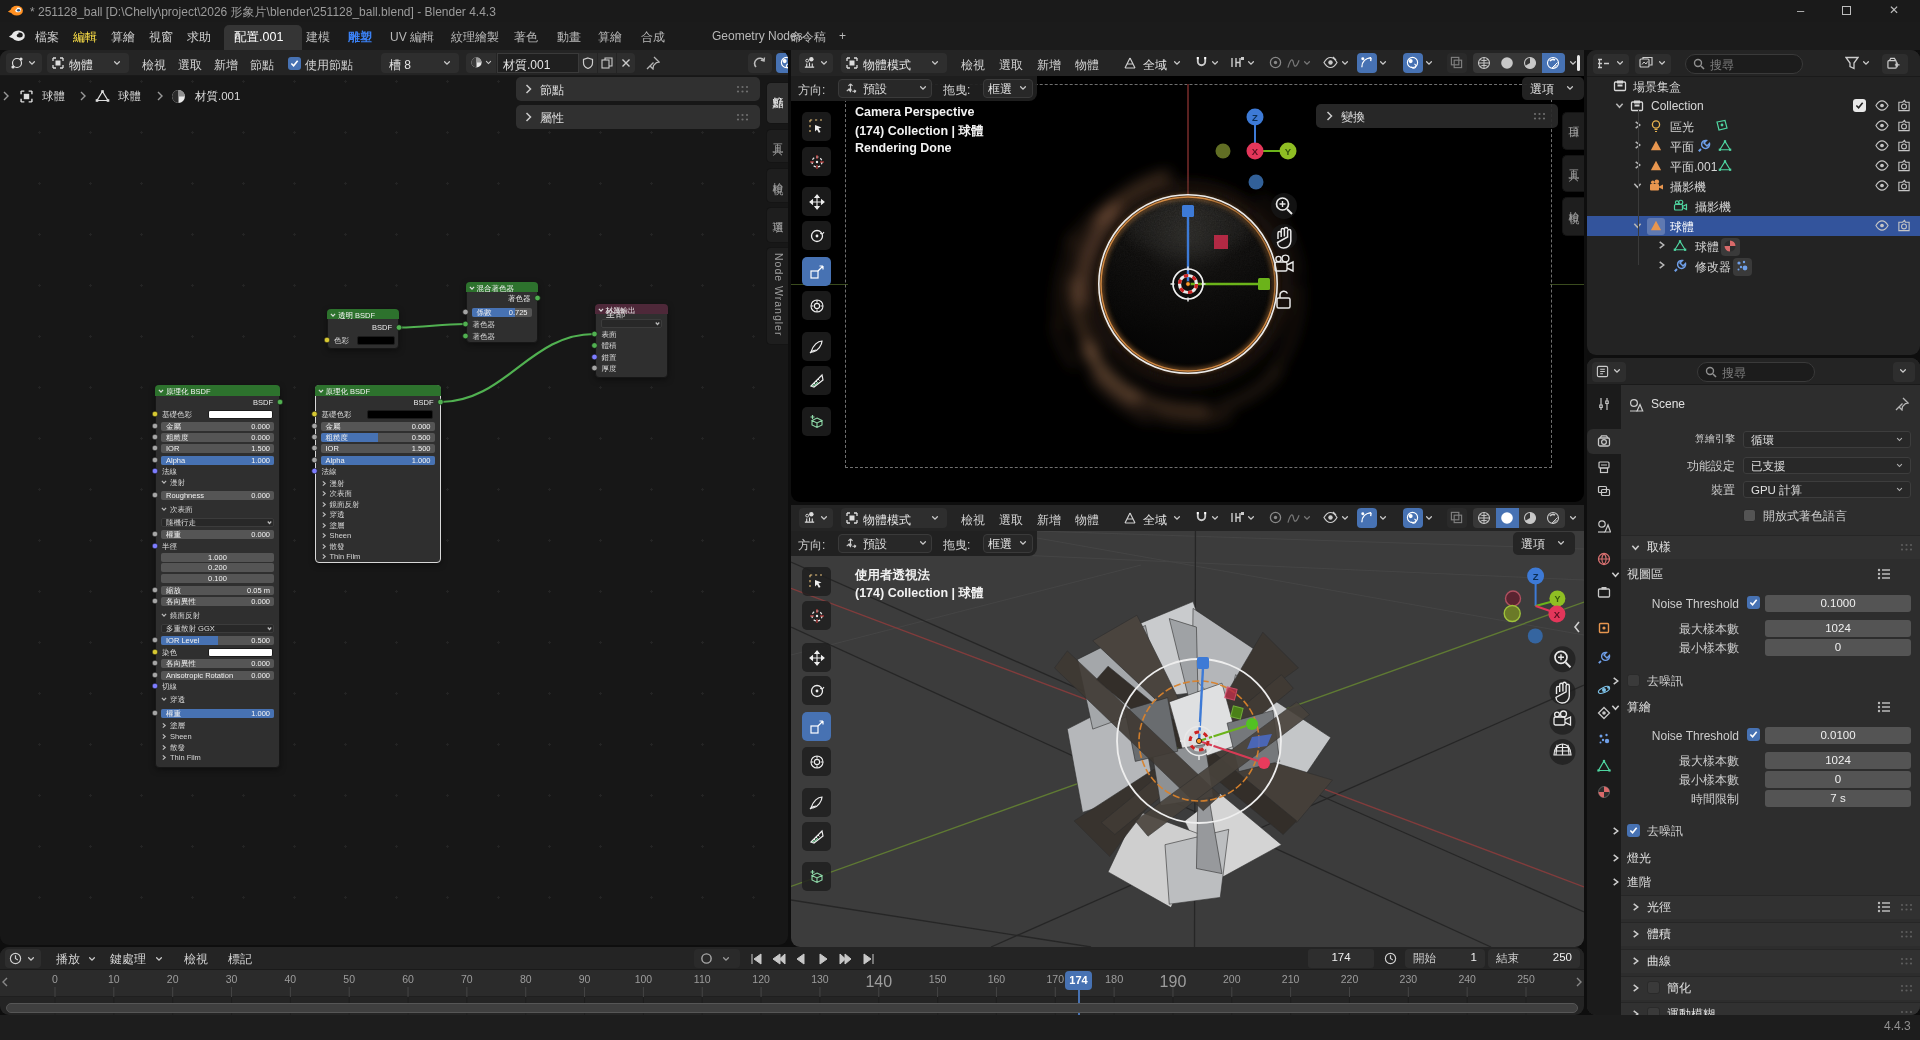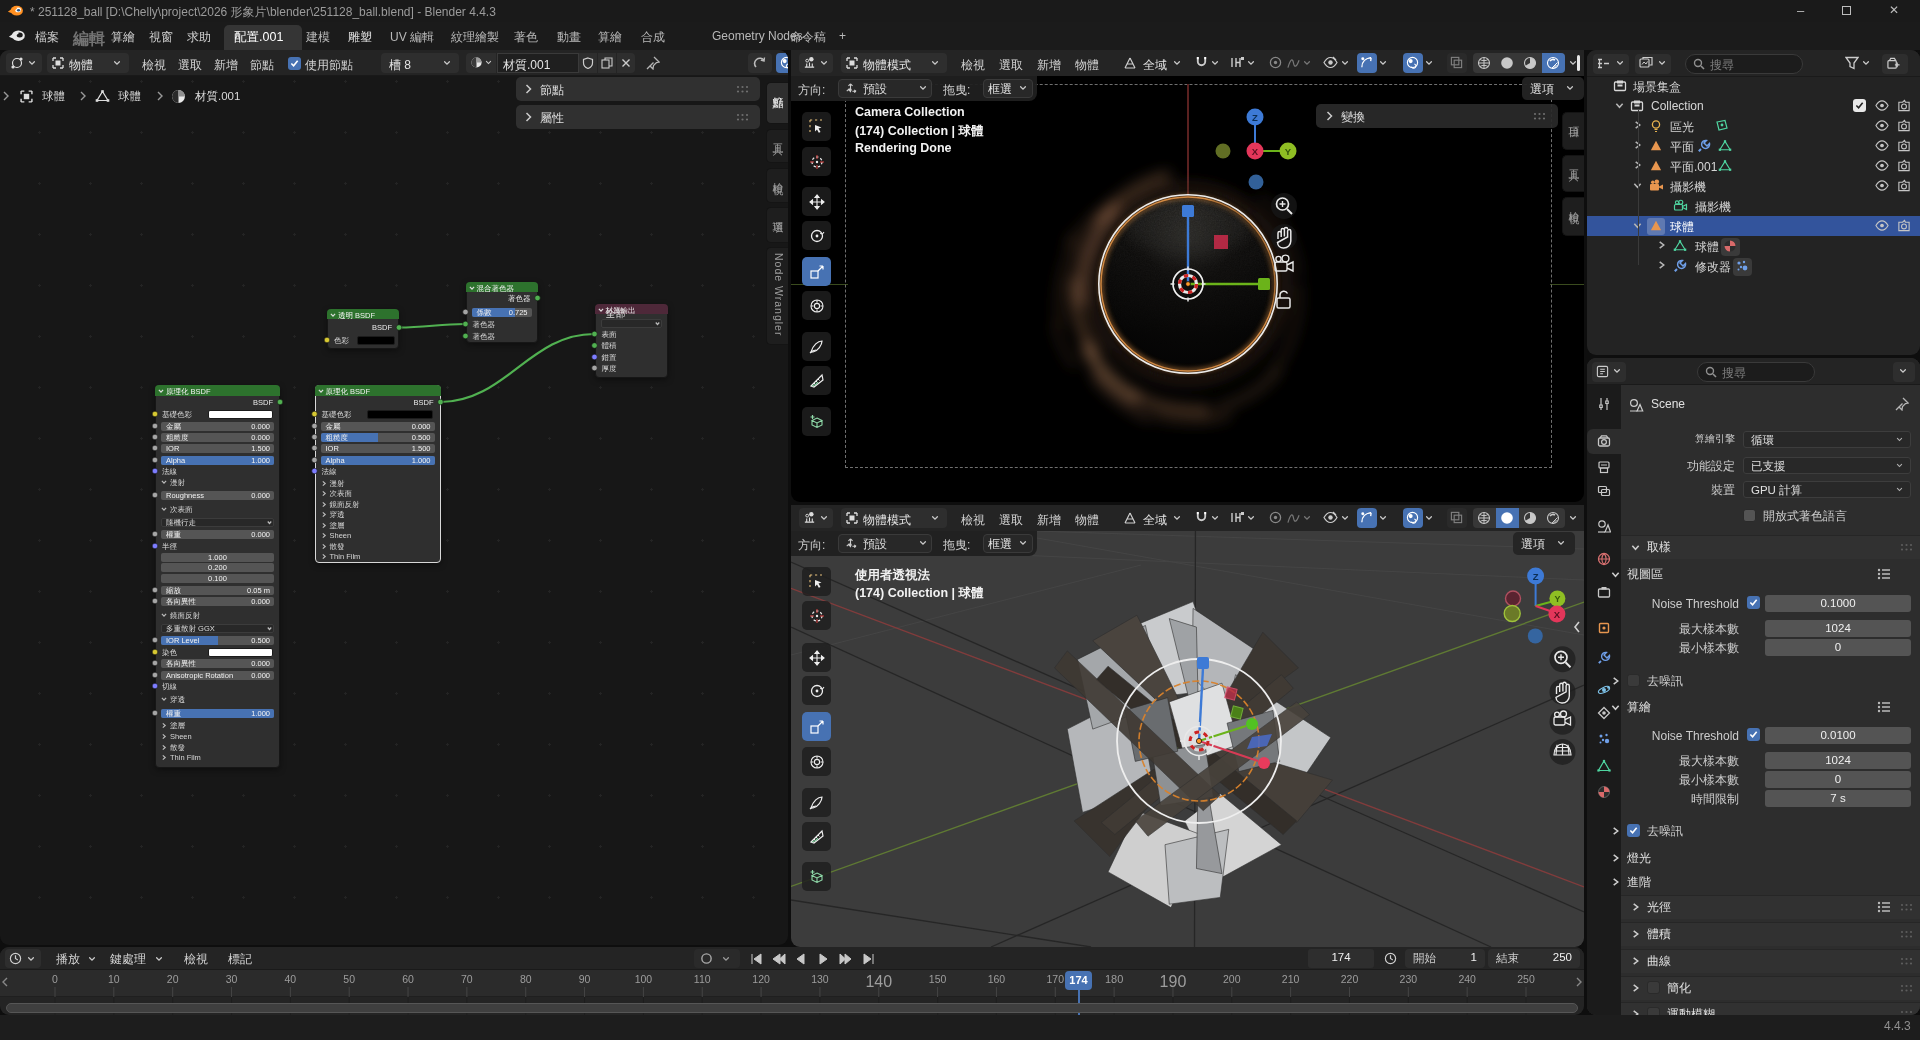--- a/index.html
+++ b/index.html
@@ -23,28 +23,28 @@
 <div class="abs" style="left:1842px;top:6px;width:9px;height:9px;border:1px solid #bdbdbd"></div>
 <div class="txt" style="left:1889px;top:3px;color:#bdbdbd;font-size:12px">✕</div>
 </div>
 <div class="abs" style="left:0;top:22px;width:1920px;height:28px;background:#1b1b1b">
 <svg class="abs" style="left:8px;top:6px" width="18" height="15" viewBox="0 0 20 16">
 <ellipse cx="11.5" cy="8.2" rx="7.2" ry="5.8" fill="#e8e8e8"></ellipse>
 <ellipse cx="13" cy="7.4" rx="3.4" ry="2.8" fill="#1b1b1b"></ellipse>
 <path d="M1 9.5 L9 3.5 L12 5.5 L5 11 Z" fill="#e8e8e8"></path>
 </svg>
 <div class="txt" style="left:35px;top:7px;font-size:12px;color:#cfcfcf;font-weight:normal;letter-spacing:0">檔案</div>
-<div class="txt" style="left:73px;top:7px;font-size:16px;color:#737373;font-weight:bold;letter-spacing:0">編輯</div>
+<div class="txt" style="left:73px;top:7px;font-size:12px;color:#fde047;font-weight:normal;letter-spacing:0">編輯</div>
 <div class="txt" style="left:111px;top:7px;font-size:12px;color:#cfcfcf;font-weight:normal;letter-spacing:0">算繪</div>
 <div class="txt" style="left:149px;top:7px;font-size:12px;color:#cfcfcf;font-weight:normal;letter-spacing:0">視窗</div>
 <div class="txt" style="left:187px;top:7px;font-size:12px;color:#cfcfcf;font-weight:normal;letter-spacing:0">求助</div>
 <div class="abs" style="left:224px;top:3px;width:78px;height:25px;background:#353535;border-radius:5px 5px 0 0"></div>
 <div class="txt" style="left:234px;top:7px;font-size:12.5px;color:#ffffff;font-weight:normal;letter-spacing:0">配置.001</div>
 <div class="txt" style="left:306px;top:7px;font-size:12px;color:#b8b8b8;font-weight:normal;letter-spacing:0">建模</div>
-<div class="txt" style="left:348px;top:7px;font-size:12px;color:#e5e5e5;font-weight:normal;letter-spacing:0">雕塑</div>
+<div class="txt" style="left:348px;top:7px;font-size:12px;color:#3b82f6;font-weight:bold;letter-spacing:0">雕塑</div>
 <div class="txt" style="left:390px;top:7px;font-size:12px;color:#b8b8b8;font-weight:normal;letter-spacing:0">UV 編輯</div>
 <div class="txt" style="left:451px;top:7px;font-size:12px;color:#b8b8b8;font-weight:normal;letter-spacing:0">紋理繪製</div>
 <div class="txt" style="left:514px;top:7px;font-size:12px;color:#b8b8b8;font-weight:normal;letter-spacing:0">著色</div>
 <div class="txt" style="left:557px;top:7px;font-size:12px;color:#b8b8b8;font-weight:normal;letter-spacing:0">動畫</div>
 <div class="txt" style="left:598px;top:7px;font-size:12px;color:#b8b8b8;font-weight:normal;letter-spacing:0">算繪</div>
 <div class="txt" style="left:641px;top:7px;font-size:12px;color:#b8b8b8;font-weight:normal;letter-spacing:0">合成</div>
 <div class="txt" style="left:712px;top:7px;font-size:12px;color:#b8b8b8;font-weight:normal;letter-spacing:0">Geometry Nodes</div>
 <div class="txt" style="left:790px;top:7px;font-size:12px;color:#b8b8b8;font-weight:normal;letter-spacing:0">命令稿</div>
 <div class="txt" style="left:839px;top:7px;font-size:12px;color:#b8b8b8;font-weight:normal;letter-spacing:0">+</div>
 </div>
@@ -500,21 +500,21 @@
 <rect x="74" y="11" width="12" height="12" fill="#3d7ad6" rx="1.5"></rect>
 <line x1="80" y1="90" x2="152" y2="90" stroke="#6bb31a" stroke-width="2.4"></line>
 <rect x="150" y="84" width="12" height="12" fill="#6bb31a" rx="1.5"></rect>
 <rect x="106" y="41" width="14" height="14" fill="#c22a48" opacity=".9"></rect>
 <circle cx="80" cy="90" r="15" fill="none" stroke="#f2f2f2" stroke-width="1.7"></circle>
 <circle cx="80" cy="90" r="8.5" fill="none" stroke="#e8e8e8" stroke-width="3.2"></circle>
 <circle cx="80" cy="90" r="8.5" fill="none" stroke="#cc2222" stroke-width="3.2" stroke-dasharray="4.45 4.45"></circle>
 <path d="M80 72.5 v4 M80 103.5 v4 M62.5 90 h4 M93.5 90 h4" stroke="#e8e8e8" stroke-width="1.5"></path>
 <circle cx="80" cy="90" r="2.4" fill="#ff9a2a" stroke="#000" stroke-width="0.8"></circle>
 </svg>
-<div class="txt" style="left:64px;top:55px;font-size:12.5px;color:#f2f2f2;font-weight:normal;letter-spacing:0"><b>Camera Collection</b></div>
+<div class="txt" style="left:64px;top:55px;font-size:12.5px;color:#f2f2f2;font-weight:normal;letter-spacing:0"><b>Camera Perspective</b></div>
 <div class="txt" style="left:64px;top:73px;font-size:12.5px;color:#f2f2f2;font-weight:normal;letter-spacing:0"><b>(174) Collection | 球體</b></div>
 <div class="txt" style="left:64px;top:91px;font-size:12.5px;color:#f2f2f2;font-weight:normal;letter-spacing:0"><b>Rendering Done</b></div>
 <svg class="abs" style="left:420px;top:45px" width="90" height="100" viewBox="0 0 90 100">
 <line x1="44" y1="22" x2="44" y2="56" stroke="#3d7ad6" stroke-width="2"></line>
 <line x1="44" y1="56" x2="77" y2="56" stroke="#6bb31a" stroke-width="2"></line>
 <circle cx="44" cy="22" r="8.5" fill="#3d7ad6"></circle>
       <text x="44" y="25.5" font-size="9.5" font-weight="bold" fill="#0b2e55" text-anchor="middle" font-family="Liberation Sans">Z</text>
 <circle cx="12" cy="56" r="7.5" fill="#6b7a28" opacity=".9"></circle>
 <circle cx="44" cy="56" r="8.5" fill="#e3365a"></circle>
       <text x="44" y="59.5" font-size="9.5" font-weight="bold" fill="#5a0f20" text-anchor="middle" font-family="Liberation Sans">X</text>

